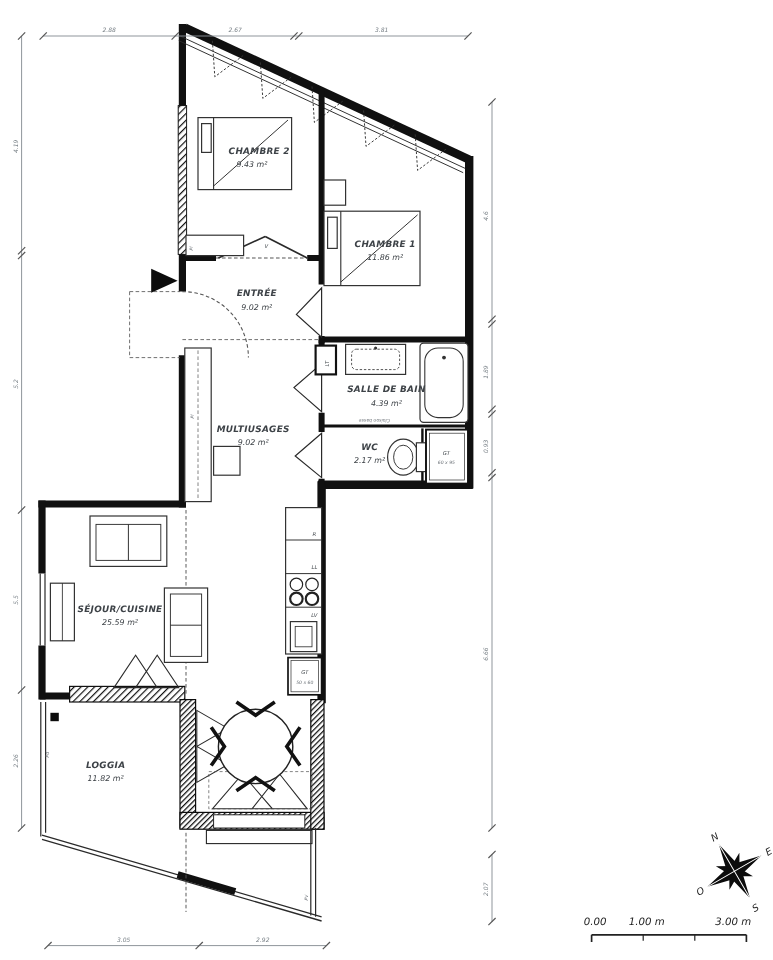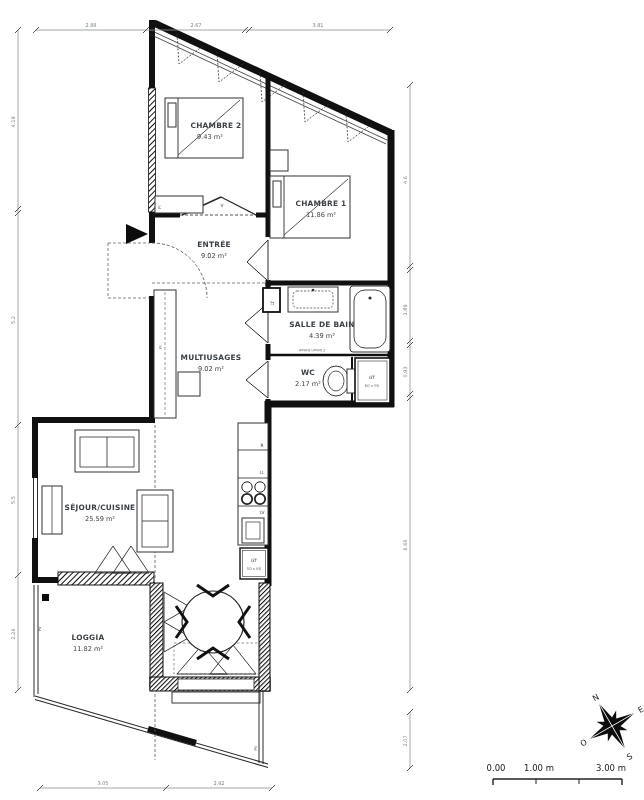--- a/index.html
+++ b/index.html
@@ -1,16 +1,16 @@
 <!DOCTYPE html>
 <html><head>
 <meta charset="utf-8">
 <style>
   html,body{margin:0;padding:0;background:#fff;}
-  .page{width:644px;height:800px;background:#fff;position:relative;overflow:hidden;}
+  .page{width:644px;height:800px;background:#fff;position:relative;overflow:hidden;font-style:italic;}
   svg{display:block;}
   text{font-family:"DejaVu Sans",sans-serif;}
   .room-name{font-size:7.4px;font-weight:bold;fill:#3d4247;letter-spacing:.25px;text-anchor:middle;}
   .room-area{font-size:6.6px;fill:#3d4247;text-anchor:middle;}
   .dim{font-size:5px;fill:#7a8288;text-anchor:middle;}
   .tiny{font-size:4.4px;fill:#40464b;text-anchor:middle;}
   .micro{font-size:3.8px;fill:#6b7177;text-anchor:middle;}
   .scale-label{font-size:8.5px;fill:#1c1c1c;text-anchor:middle;}
   .compass-letter{font-size:8px;fill:#1c1c1c;text-anchor:middle;}
   .wall{stroke:#101010;fill:none;}

